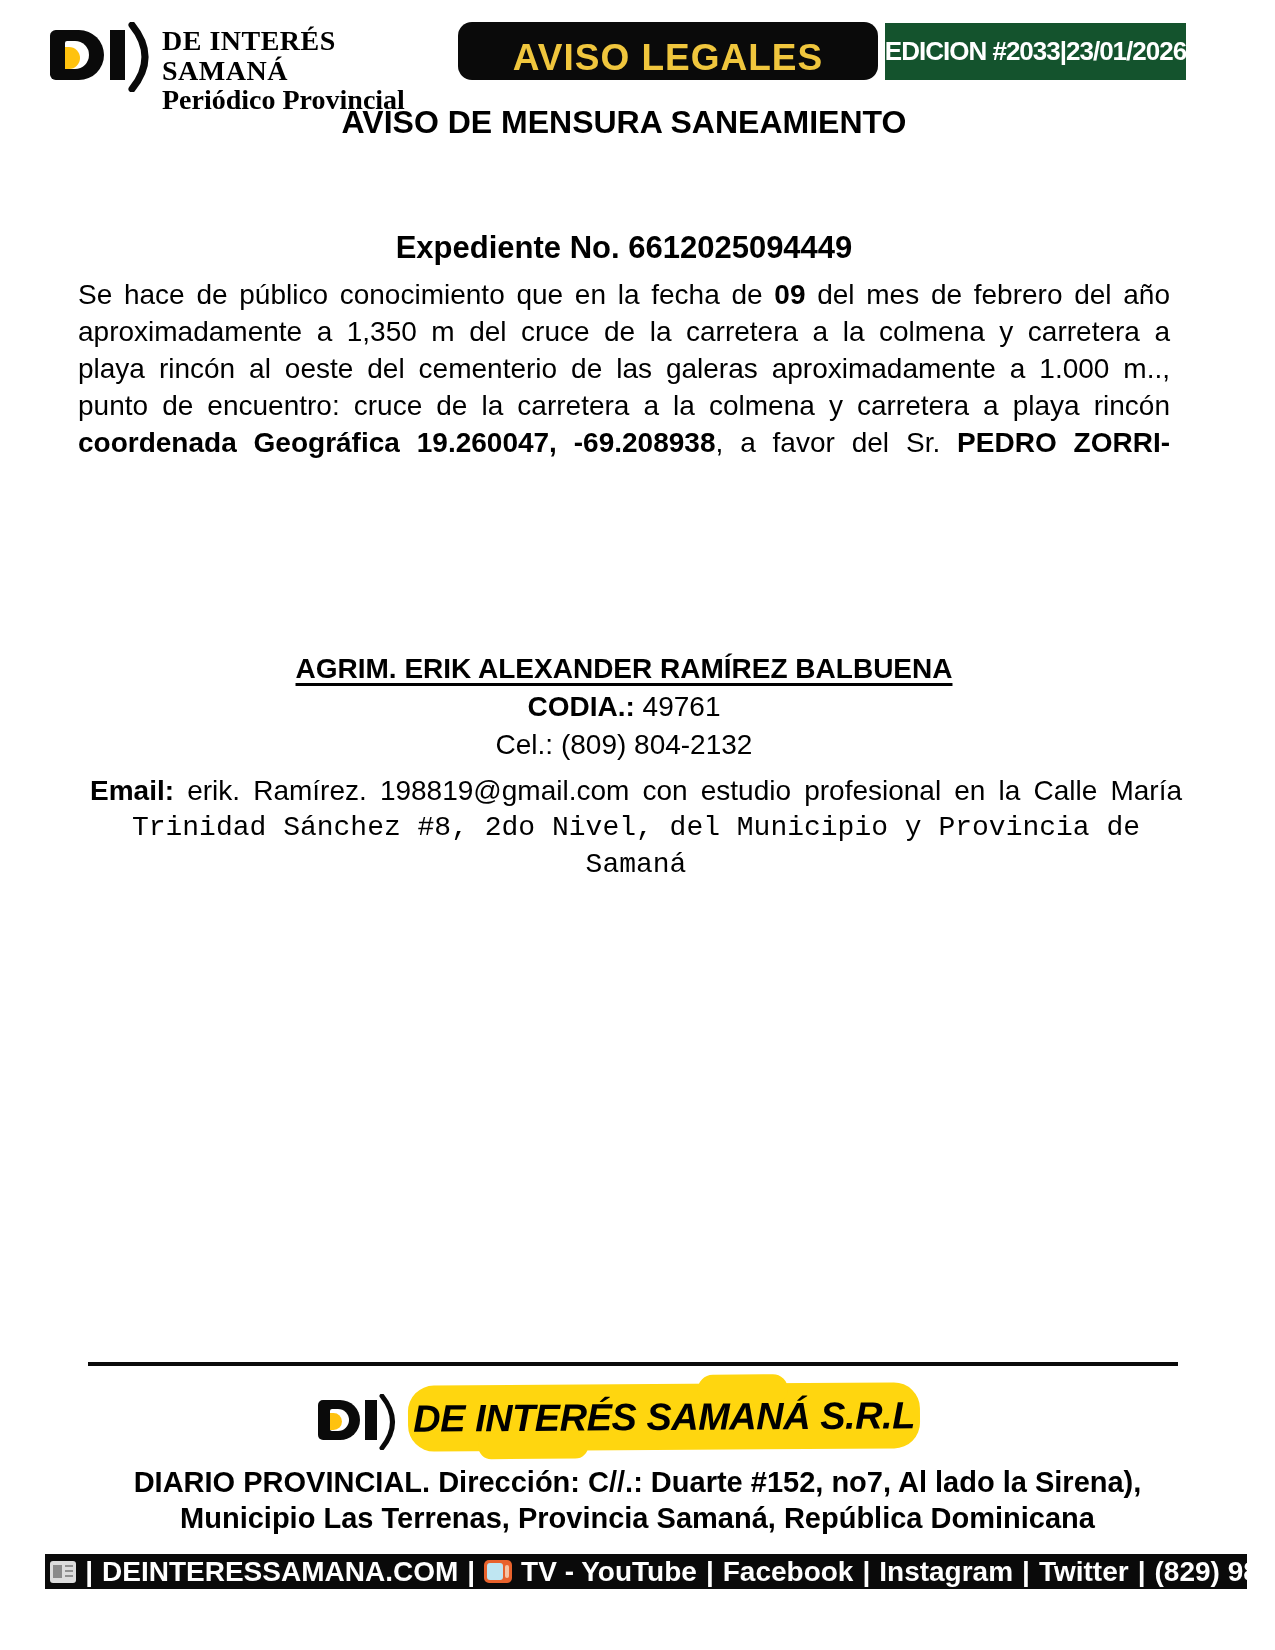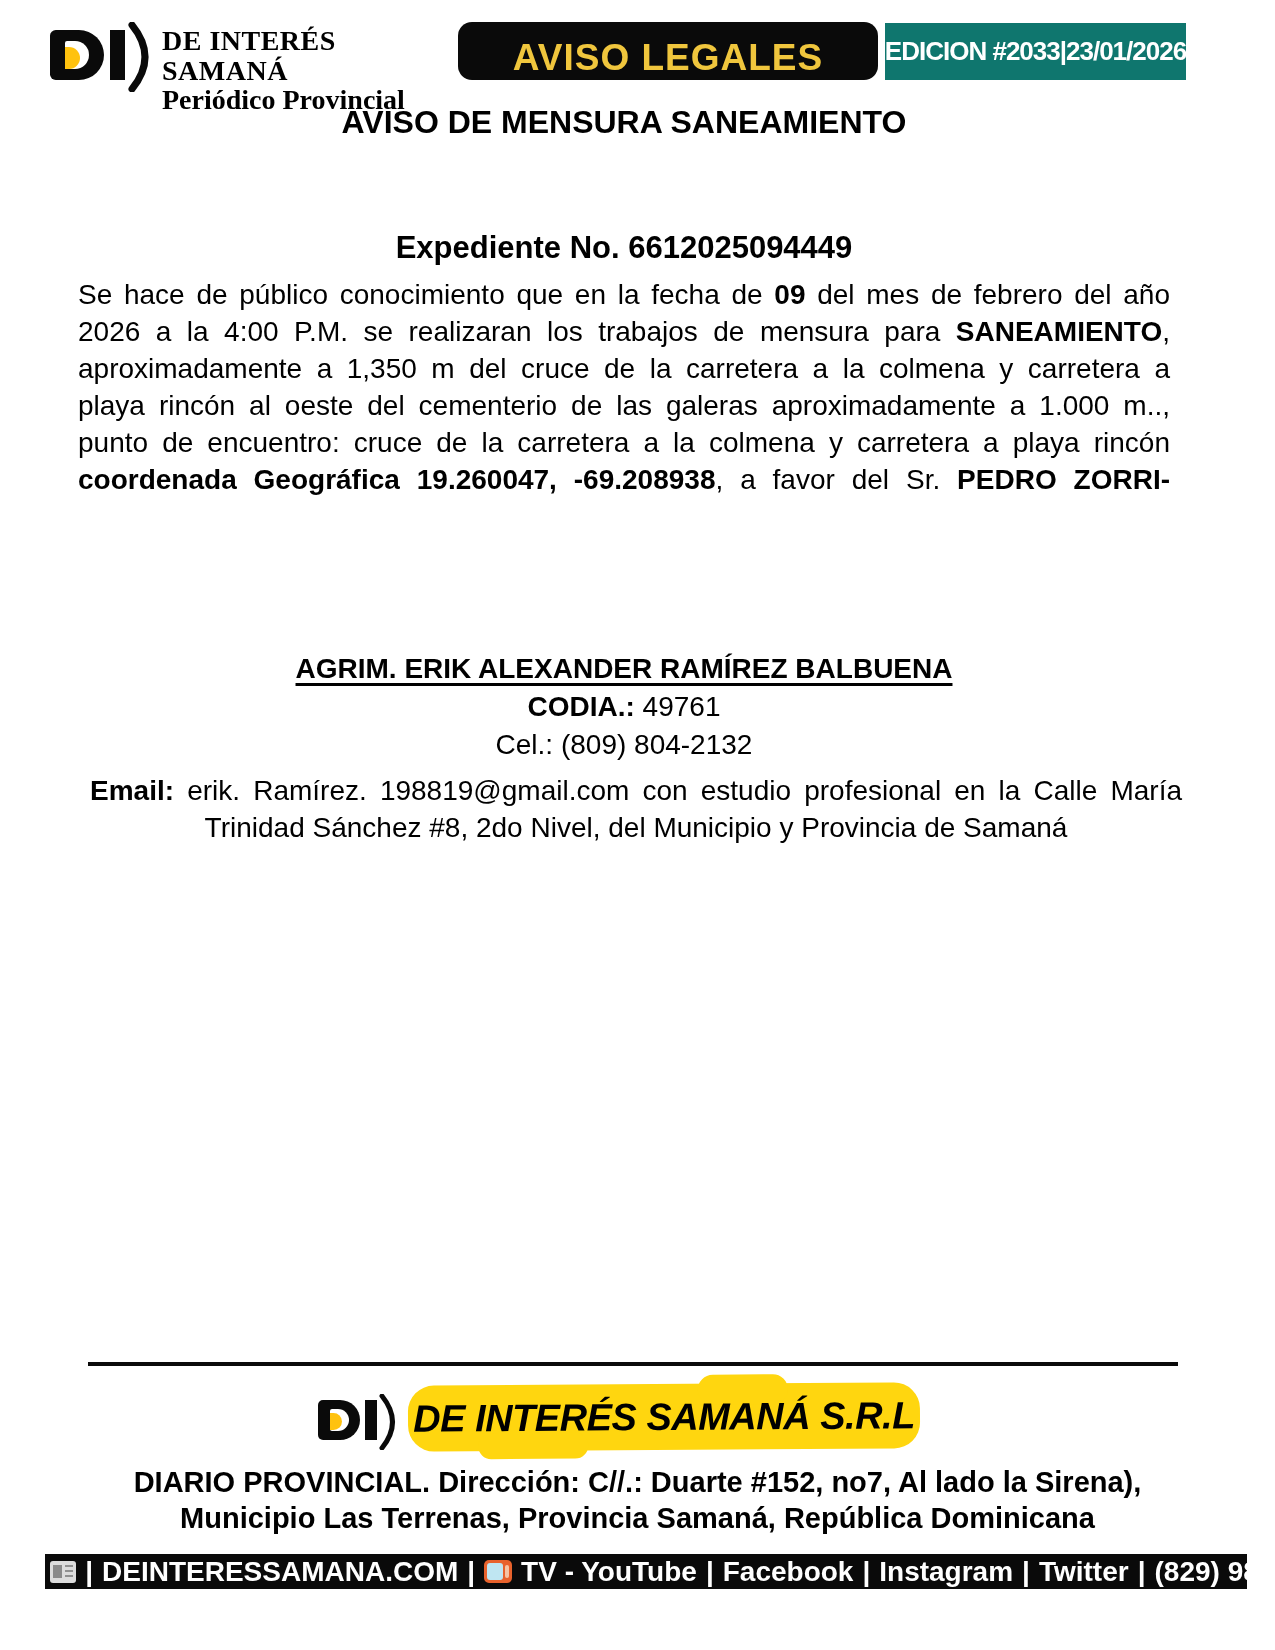--- a/index.html
+++ b/index.html
@@ -14,36 +14,36 @@
   .mark-d-accent{position:absolute;left:15px;top:17px;width:15px;height:22px;background:#FFC20E;border-radius:0 11px 11px 0;z-index:2;}
   .mark-i{width:15px;height:50px;background:#0a0a0a;margin-left:6px;}
   .mark-paren{margin-left:3px;margin-top:-8px;}
   .brand-text{position:absolute;left:162px;top:26px;width:285px;text-align:left;
     font-family:"Liberation Serif",serif;font-weight:bold;line-height:1.06;}
   .brand-name{font-size:28px;letter-spacing:.5px;}
   .brand-sub{font-size:28px;}
   .aviso-box{position:absolute;left:458px;top:22px;width:420px;height:58px;background:#0a0a0a;border-radius:14px;
     display:flex;align-items:center;justify-content:center;}
   .aviso-box span{color:#F0C63D;font-size:37px;font-weight:bold;letter-spacing:1px;margin-top:13px;}
-  .edicion-box{position:absolute;left:885px;top:23px;width:301px;height:57px;background:#0f766e;
+  .edicion-box{position:absolute;left:885px;top:23px;width:301px;height:57px;background:#14532d;
     display:flex;align-items:center;justify-content:center;}
   .edicion-box span{color:#fff;font-size:26px;font-weight:600;letter-spacing:-1px;white-space:nowrap;}
   
   .h-center{position:absolute;left:78px;width:1092px;text-align:center;font-weight:bold;}
   .title-1{top:104px;font-size:32px;}
   .title-2{top:146px;font-size:32px;}
   .expediente{top:230px;font-size:31px;}
   .notice-body{position:absolute;left:78px;top:276px;width:1092px;font-size:28px;line-height:37px;}
   .body-line{text-align:justify;text-align-last:justify;white-space:normal;}
   .body-line.last{text-align-last:left;}
   .surveyor{position:absolute;left:78px;top:650px;width:1092px;text-align:center;font-size:28px;line-height:38px;}
   .surveyor-name{font-weight:bold;text-decoration:underline;text-decoration-thickness:3px;text-underline-offset:5px;}
   .email-block{position:absolute;left:78px;top:772px;width:1092px;font-size:28px;line-height:37px;margin-left:12px;}
   .email-line1{text-align:justify;text-align-last:justify;}
-  .email-line2{text-align:center;}
+  .email-line2{text-align:center;font-family:Liberation Mono, monospace;}
   b{font-weight:bold;}
   
   .rule{position:absolute;left:88px;top:1362px;width:1090px;height:4px;background:#0a0a0a;}
   .f-logomark{position:absolute;left:318px;top:1400px;display:flex;align-items:flex-start;}
   .f-mark-d{position:relative;width:42px;height:40px;background:#0a0a0a;border-radius:5px 20px 20px 5px;}
   .f-mark-d::before{content:"";position:absolute;left:12px;top:9px;width:19px;height:22px;background:#fff;border-radius:2px 11px 11px 2px;}
   .f-mark-d-accent{position:absolute;left:12px;top:13px;width:12px;height:17px;background:#FFC20E;border-radius:0 9px 9px 0;z-index:2;}
   .f-mark-i{width:12px;height:40px;background:#0a0a0a;margin-left:5px;}
   .f-mark-paren{margin-left:2px;margin-top:-6px;}
   .highlight-blob{position:absolute;left:408px;top:1384px;width:512px;height:66px;background:#FFD60F;border-radius:26px;
@@ -88,21 +88,20 @@
   </div>
   <div class="edicion-box">
     <span>EDICION #2033|23/01/2026</span>
   </div>
 
   <div class="h-center title-1">AVISO DE MENSURA SANEAMIENTO</div>
   <div class="h-center expediente">Expediente No. 6612025094449</div>
 
   <div class="notice-body">
       <div class="body-line"><span>Se hace de público conocimiento que en la fecha de </span><b>09</b><span> del mes de febrero del año</span></div>
-      <div class="body-line"><span>2026 a la 4:00 P.M. se realizaran los trabajos de mensura para </span><b>SANEAMIENTO</b><span>,</span></div>
       <div class="body-line"><span>aproximadamente a 1,350 m del cruce de la carretera a la colmena y carretera a</span></div>
       <div class="body-line"><span>playa rincón al oeste del cementerio de las galeras aproximadamente a 1.000 m..,</span></div>
       <div class="body-line"><span>punto de encuentro: cruce de la carretera a la colmena y carretera a playa rincón</span></div>
       <div class="body-line"><b>coordenada Geográfica  19.260047, -69.208938</b><span>, a favor del Sr. </span><b>PEDRO ZORRI-</b></div>
     </div>
 
   <div class="surveyor">
     <div class="surveyor-name">AGRIM. ERIK ALEXANDER RAMÍREZ BALBUENA</div>
     <div><b>CODIA.:</b> <span>49761</span></div>
     <div>Cel.: (809) 804-2132</div>

